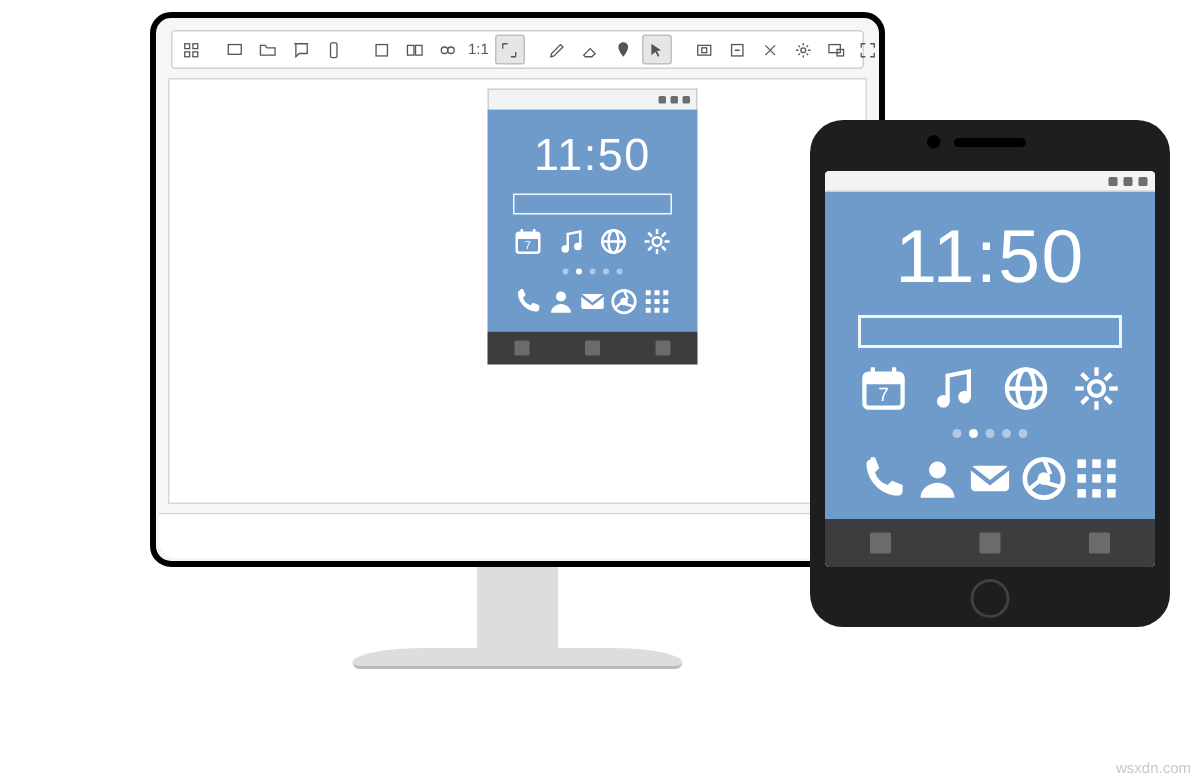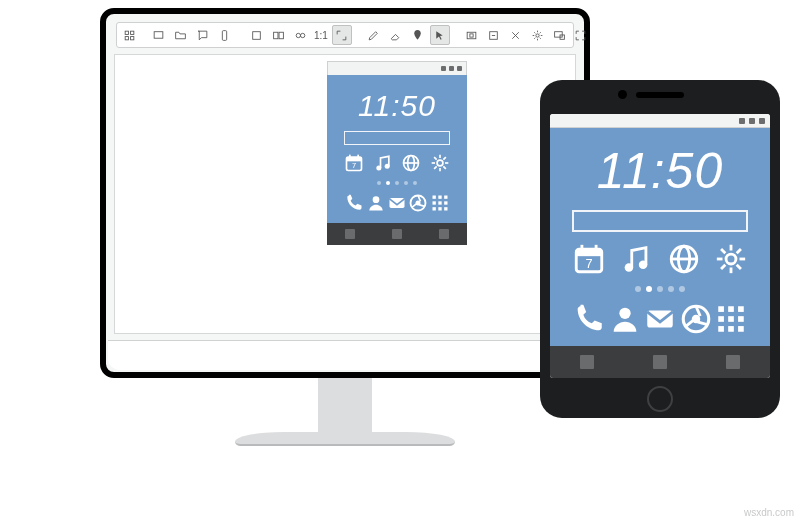--- a/index.html
+++ b/index.html
@@ -16,21 +16,21 @@
   .monitor {
     position: absolute;
     left: 100px;
     top: 8px;
     width: 490px;
   }
   .monitor-screen {
     width: 100%;
     height: 370px;
     background: #f5f6f6;
-    border: 6px solid #000000;
+    border: 4px solid #000000;
     border-radius: 14px;
     padding: 8px 10px 40px 10px;
     position: relative;
   }
   .monitor-chin {
     position:absolute; left:2px; right:2px; bottom:2px; height:30px;
     background:#fff; border-radius:0 0 12px 12px;
     border-top:1px solid #d0d1d2;
   }
   .monitor-neck {
@@ -74,21 +74,21 @@
   .emu-title {
     height:14px; background:#f2f3f3; border:1px solid #cfd0d1; border-bottom:none;
     display:flex; justify-content:flex-end; align-items:center; gap:3px; padding:0 4px;
   }
   .emu-title .dot { width:5px;height:5px;background:#6c6d6e;border-radius:1px; }
   .phone-ui {
     background:#6f9bca; color:#fff; display:flex; flex-direction:column;
     align-items:center; padding:14px 10px 10px 10px; gap:10px;
   }
   .small .phone-ui { gap:8px; }
-  .clock { font-size:30px; font-weight:300; letter-spacing:1px;font-style:italic; }
+  .clock { font-size:30px; font-weight:300; letter-spacing:1px; }
   .big .clock { font-size:50px; }
   .searchbox {
     width:100%; max-width:88%; height:14px; border:1.5px solid rgba(255,255,255,.9);
     background:transparent;
   }
   .big .searchbox { height:22px; border-width:2px; }
   .icon-row { display:flex; justify-content:space-between; width:88%; }
   .icon-row .ic { width:20px; height:20px; display:flex; align-items:center; justify-content:center; }
   .big .icon-row .ic { width:34px; height:34px; }
   .ic svg { width:100%; height:100%; fill:#fff; }

